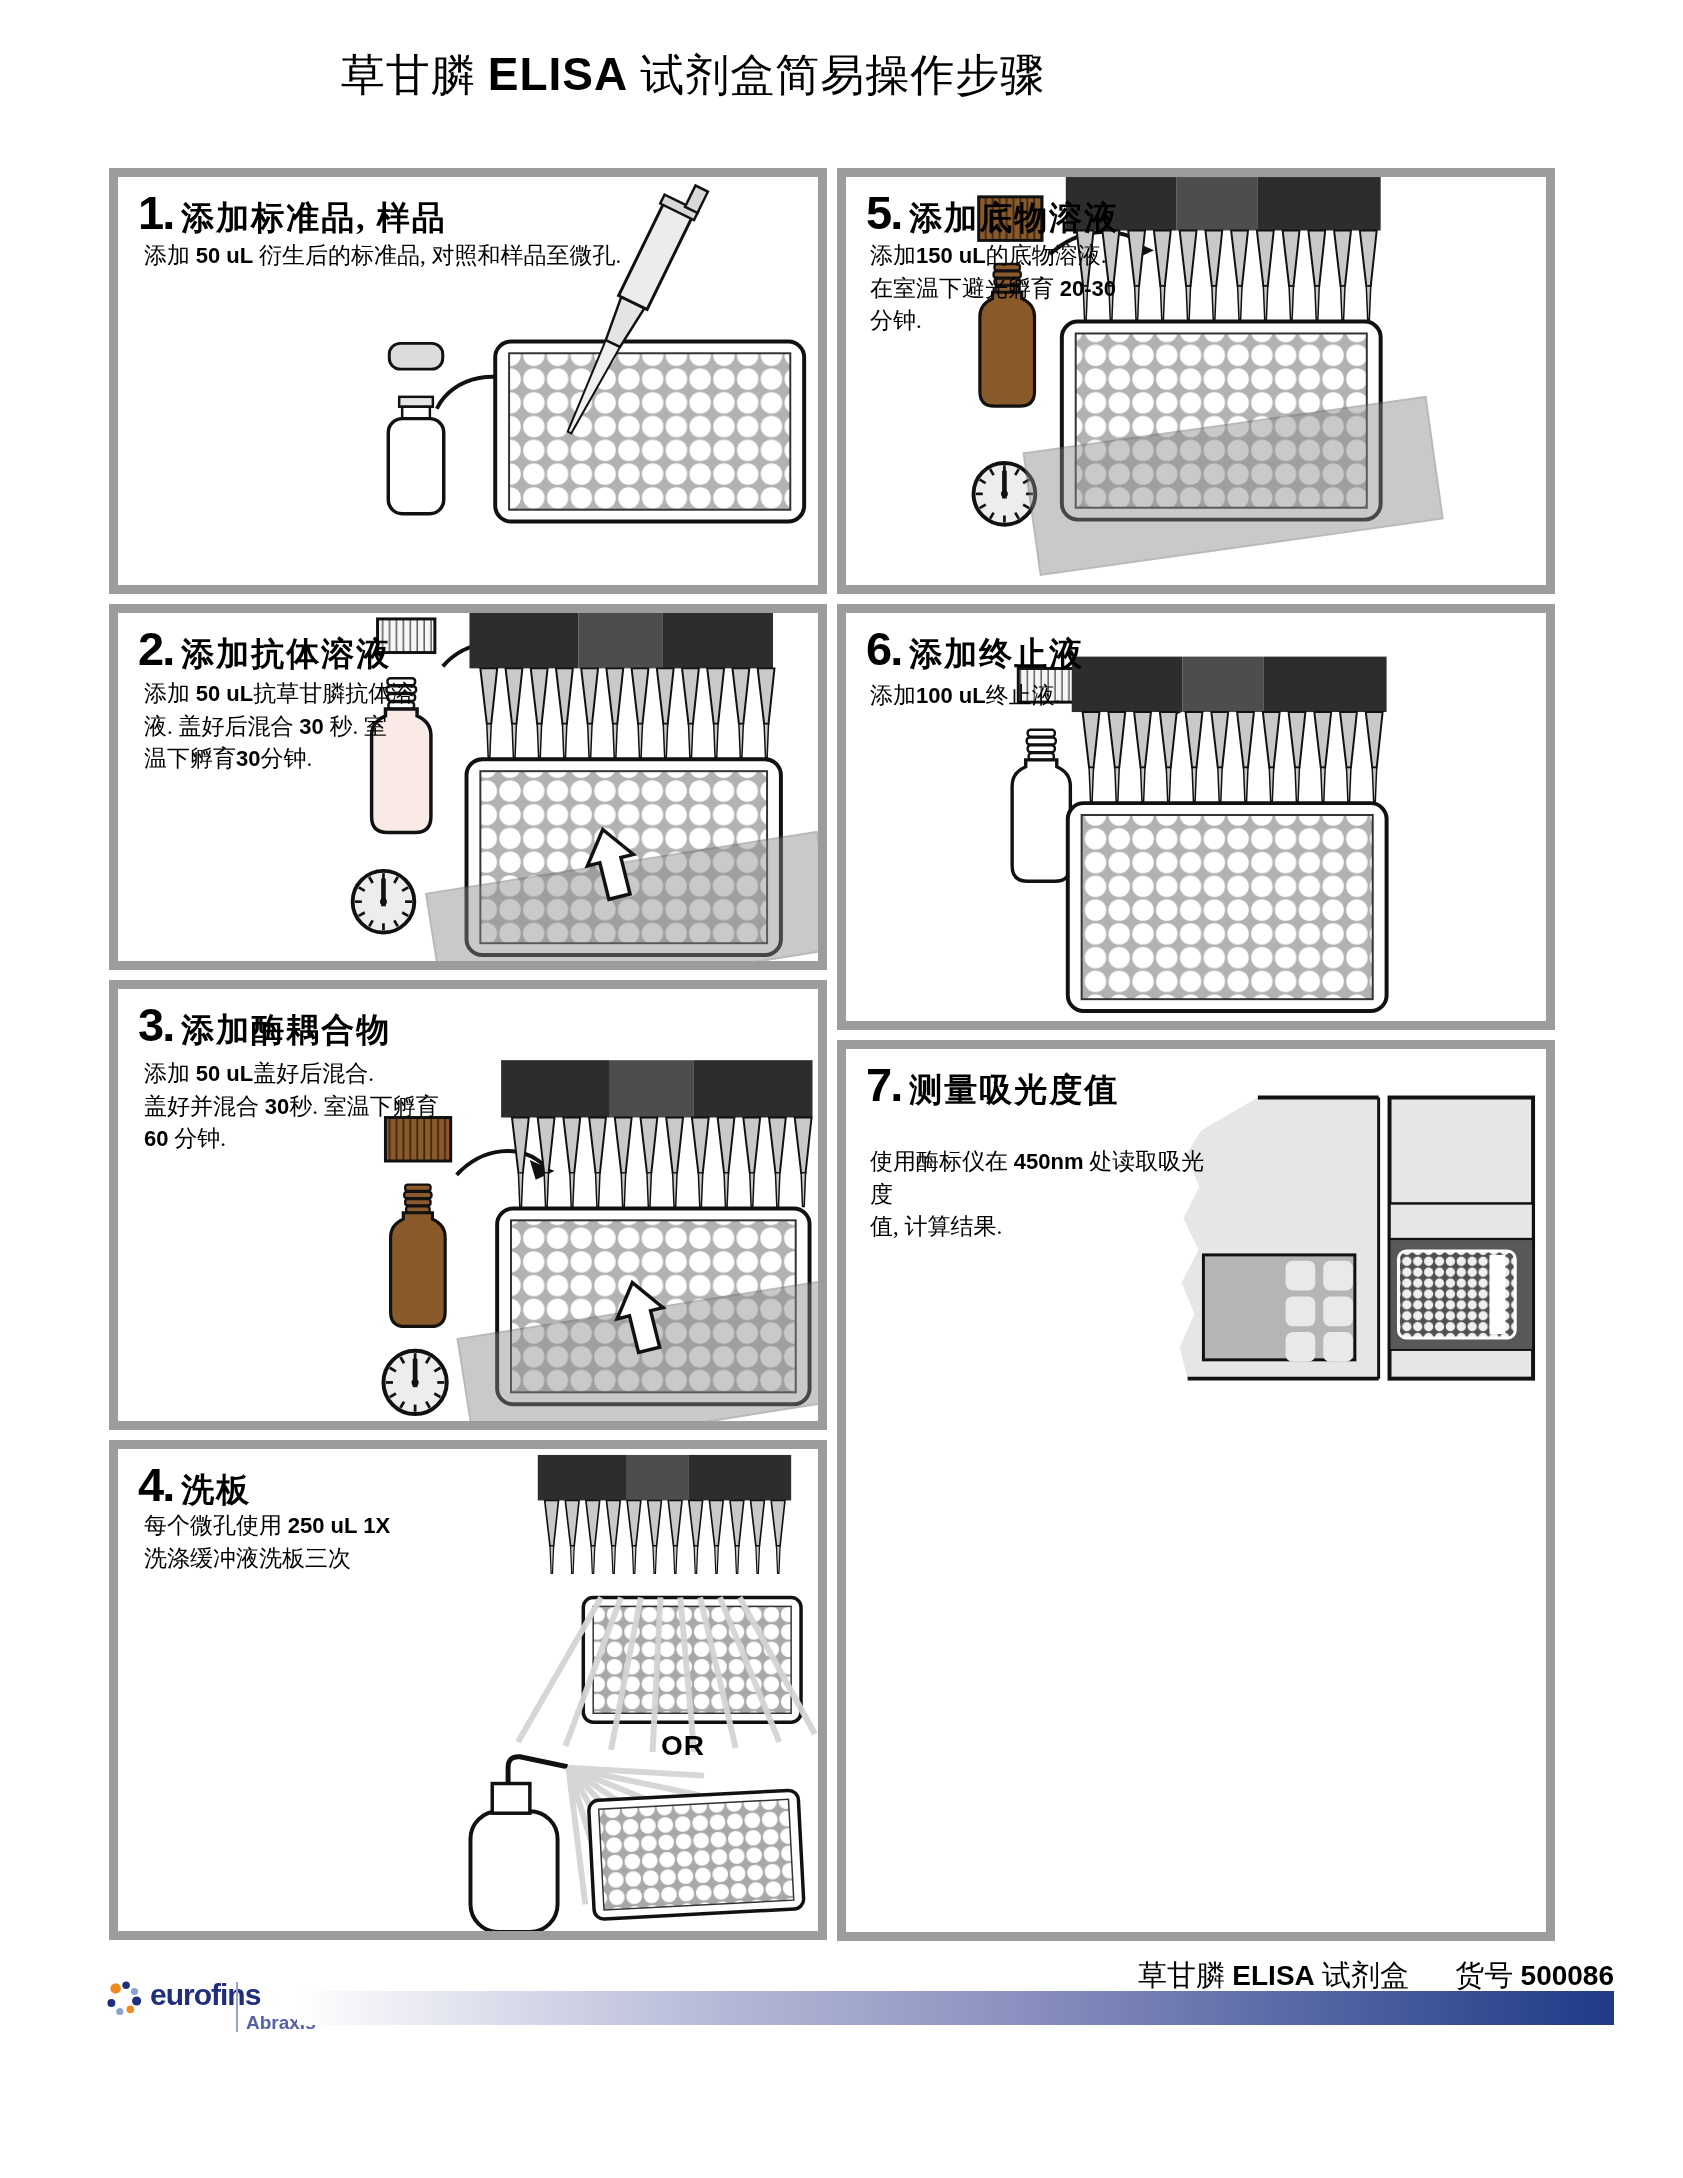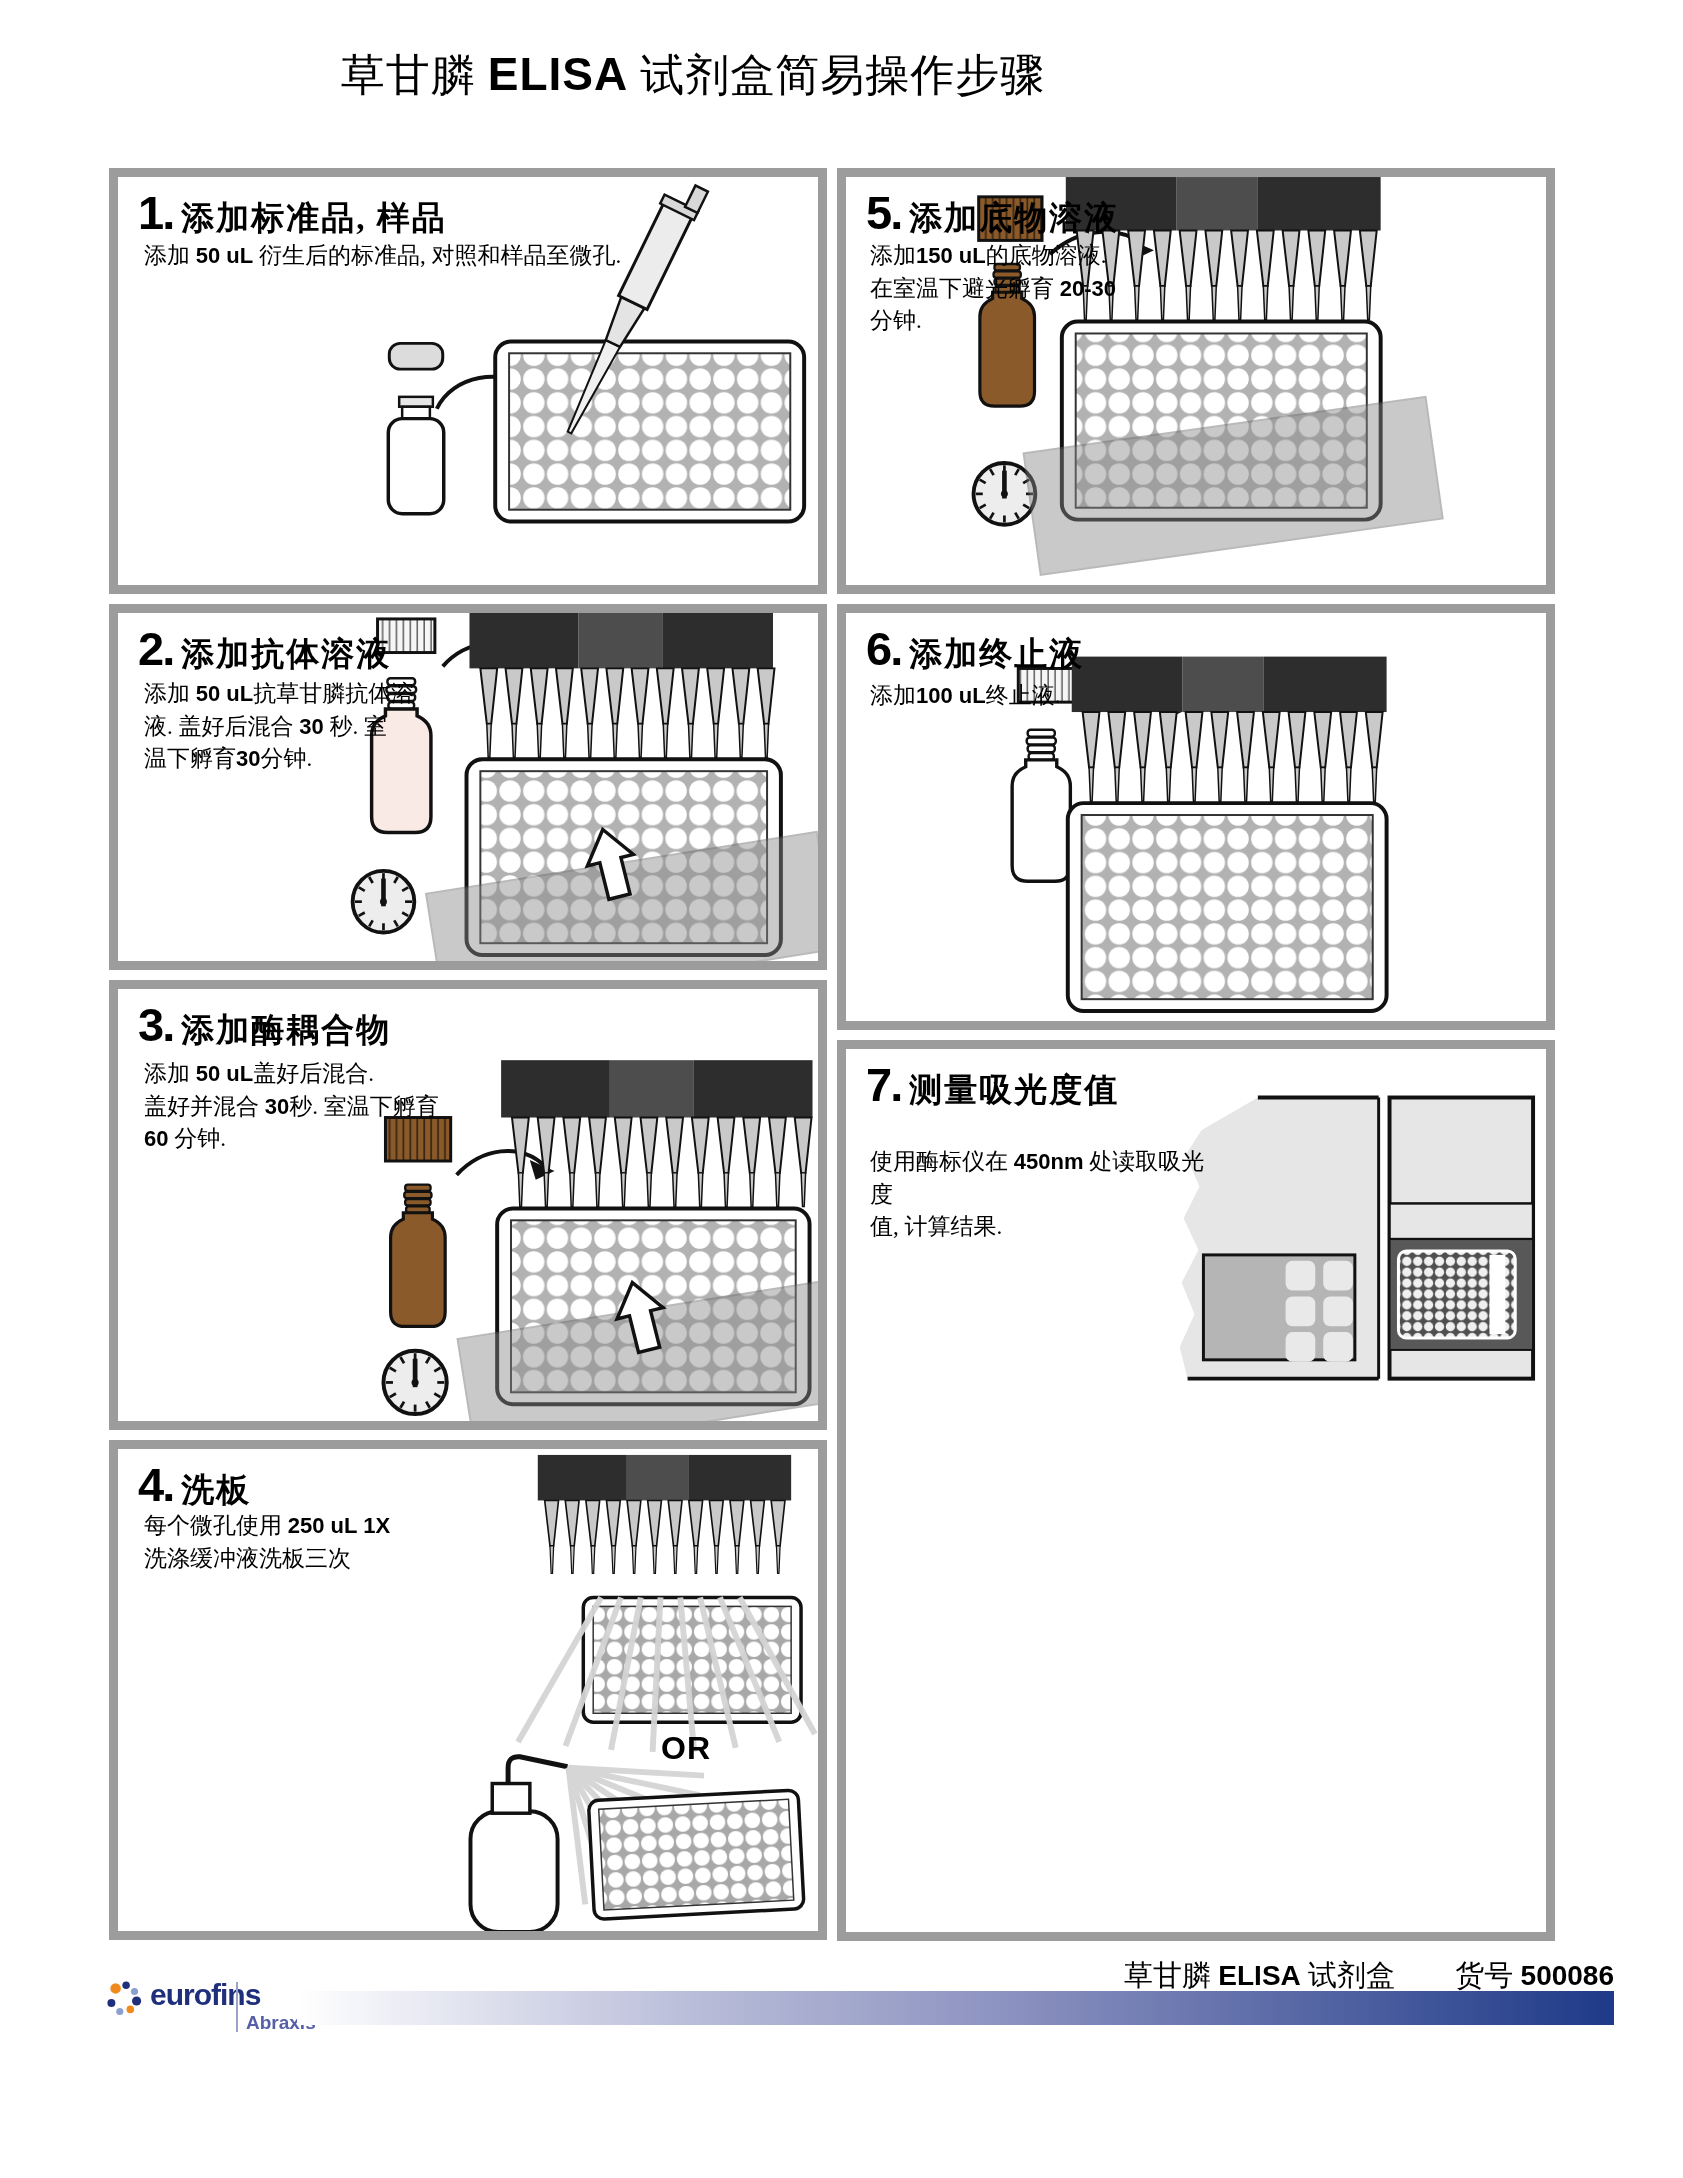--- a/index.html
+++ b/index.html
@@ -16,33 +16,33 @@
   .step-title{font-size:33px;font-weight:700;letter-spacing:2px;margin-top:7px;}
   .desc{position:absolute;font-size:23px;line-height:1.42;color:#000000;}
   .desc b{font-family:"Liberation Sans","DejaVu Sans",sans-serif;font-size:22px;}
   .illus{position:absolute;left:0;top:0;width:100%;height:100%;}
   svg{overflow:hidden;}
   .thread{fill:var(--neckFill,#fff);stroke:#111;stroke-width:2.5;}
   .bottle-body{fill:var(--bottleFill,#fff);stroke:#111;stroke-width:3.5;}
   .amber{--bottleFill:var(--bottle-amber,#8a5a2b);--neckFill:var(--bottle-amber,#8a5a2b);}
   .pink{--bottleFill:#f9eae5;}
   .or-label{position:absolute;left:543px;top:281px;font-family:"Liberation Sans","DejaVu Sans",sans-serif;
-       font-weight:900;font-size:32px;letter-spacing:1px;text-align:center;}
+       font-weight:900;font-size:28px;letter-spacing:1px;text-align:center;}
   
   .logo-icon{position:absolute;left:103px;top:1980px;}
   .brand{position:absolute;left:150px;top:1978px;font-family:"Liberation Sans","DejaVu Sans",sans-serif;
        font-weight:700;font-size:30px;color:var(--brand-blue,#202f7c);letter-spacing:-1px;}
   .brand-divider{position:absolute;left:236px;top:1982px;width:2px;height:50px;background:#9aa3c9;}
   .subbrand{position:absolute;left:246px;top:2012px;font-family:"Liberation Sans","DejaVu Sans",sans-serif;
        font-weight:700;font-size:19px;color:var(--abraxis-blue,#5560a8);}
   .gradient-bar{position:absolute;left:297px;top:1991px;width:1317px;height:34px;
        background:linear-gradient(to right,#ffffff 0%,#b9bdd9 30%,#8a90bf 55%,var(--gradient-dark,#1e3a88) 100%);}
   .product-line{position:absolute;right:69px;top:1956px;font-size:29px;white-space:nowrap;}
   .product-line b{font-family:"Liberation Sans","DejaVu Sans",sans-serif;font-size:28px;}
-  .product-line .cat{margin-left:53px;}
+  .product-line .cat{margin-left:39px;}
 </style>
 </head>
 <body>
 
 <svg width="0" height="0" style="position:absolute" aria-hidden="true">
   <defs>
     <pattern id="wells" width="24" height="24" patternUnits="userSpaceOnUse">
       <rect width="24" height="24" fill="#b2b2b2"></rect>
         <circle cx="12" cy="12" r="10.8" fill="#fff"></circle>
     </pattern>

